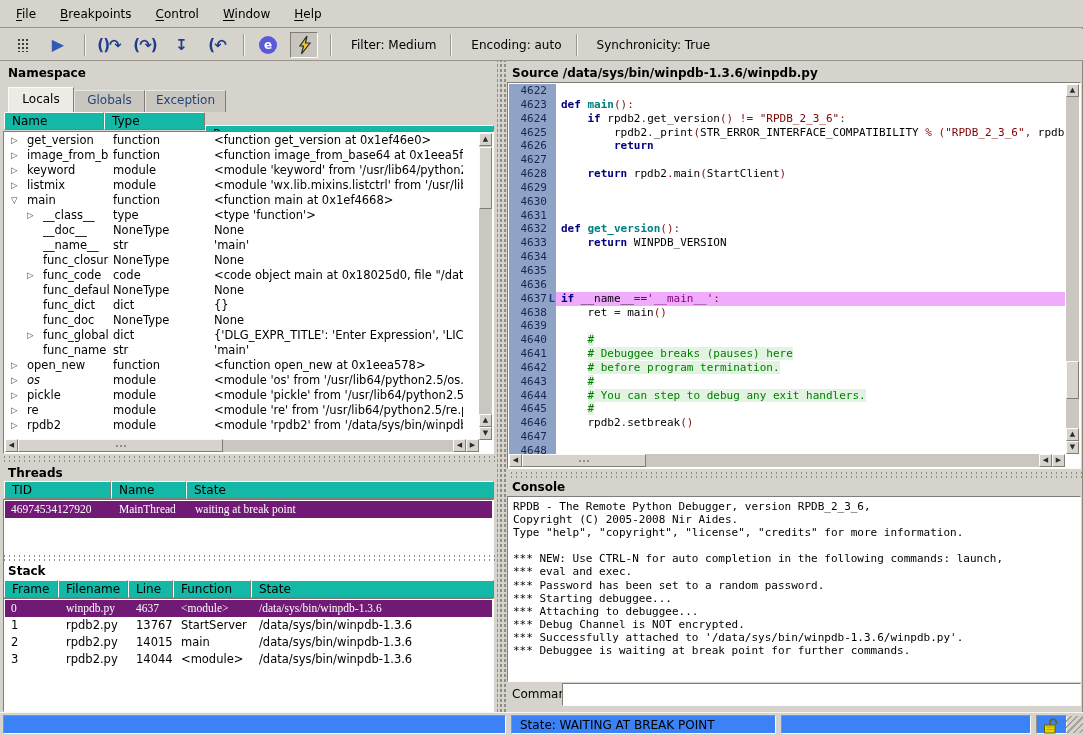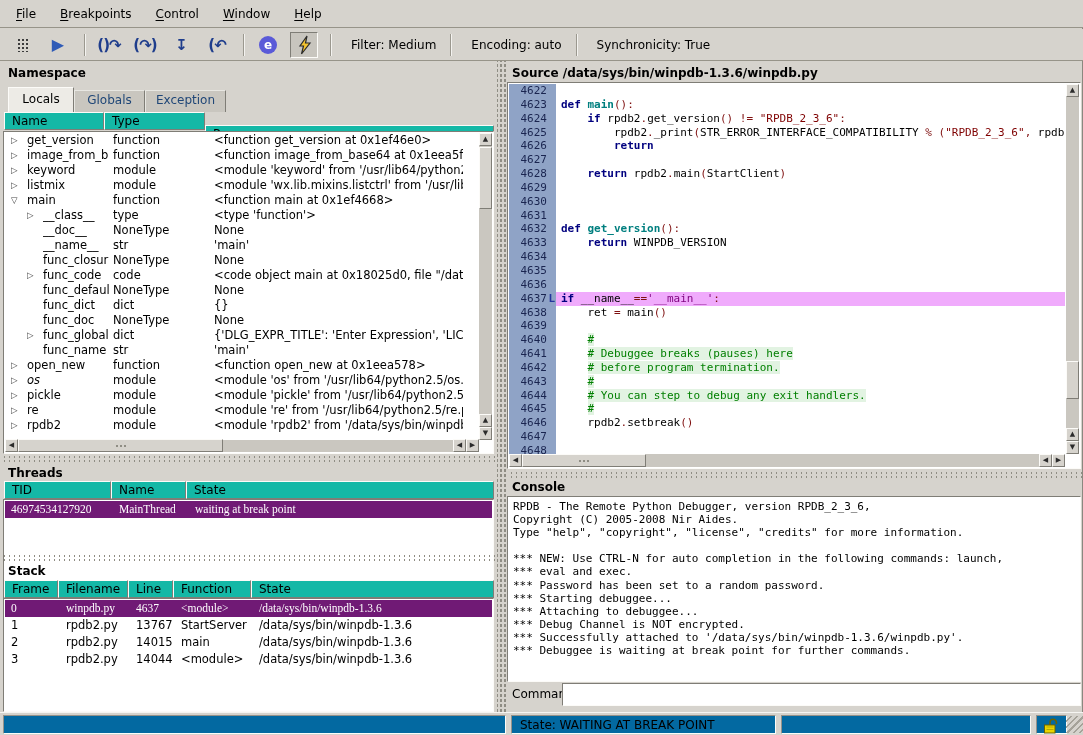--- a/index.html
+++ b/index.html
@@ -85,21 +85,21 @@
   #console-box { position:absolute; left:0; top:435px; width:574px; height:186px; background:#fff; padding:3px 0 0 5px; overflow:hidden; }
   .console-line { font-family:"DejaVu Sans Mono","Liberation Mono",monospace; font-size:11px; line-height:13.1px; white-space:pre; min-height:13.1px; }
 
   
   #command-row { position:absolute; left:0; top:622px; width:576px; height:24px; }
   #command-label { position:absolute; left:5px; top:4px; }
   #command-input { position:absolute; left:55px; top:0; width:519px; height:23px; background:#fff; border-top:1px solid #7f7d76; border-left:1px solid #7f7d76; border-right:1px solid #fcfbf8; border-bottom:1px solid #fcfbf8; font-family:"DejaVu Sans","Liberation Sans",sans-serif; font-size:12px; padding:0 4px; outline:none; }
 
   
   #statusbar { position:absolute; left:0; top:712px; width:1083px; height:23px; background:#d6d3cd; border-top:1px solid #f6f5f2; }
-  .sb-box { position:absolute; top:2px; height:19px; background:#0369a1; border-top:1px solid #95928a; border-left:1px solid #95928a; border-right:1px solid #fcfbf8; border-bottom:1px solid #fcfbf8; }
+  .sb-box { position:absolute; top:2px; height:19px; background:#3b82f6; border-top:1px solid #95928a; border-left:1px solid #95928a; border-right:1px solid #fcfbf8; border-bottom:1px solid #fcfbf8; }
   #sb-state-text { padding:2px 0 0 8px; white-space:nowrap; overflow:hidden; }
   #sb-grip { position:absolute; right:0; top:3px; width:17px; height:17px; background:repeating-linear-gradient(135deg, transparent 0 3px, #a5a299 3px 4.5px); }
 
   
   .sb-track { position:absolute; background:#cac7c0; }
   .sb-btn { position:absolute; width:13px; height:13px; background:#d6d3cd; border-top:1px solid #fcfbf8; border-left:1px solid #fcfbf8; border-right:1px solid #7f7d76; border-bottom:1px solid #7f7d76; color:#2b2b2b; font-size:7px; line-height:11px; text-align:center; }
   .sb-thumb { position:absolute; background:#d6d3cd; border-top:1px solid #fcfbf8; border-left:1px solid #fcfbf8; border-right:1px solid #7f7d76; border-bottom:1px solid #7f7d76; }
   .sb-grip-dots { position:absolute; left:50%; top:50%; transform:translate(-50%,-50%); width:12px; height:4px; background-image:radial-gradient(#8f8d84 1px, transparent 1px); background-size:4px 4px; }
 </style>
 </head>

